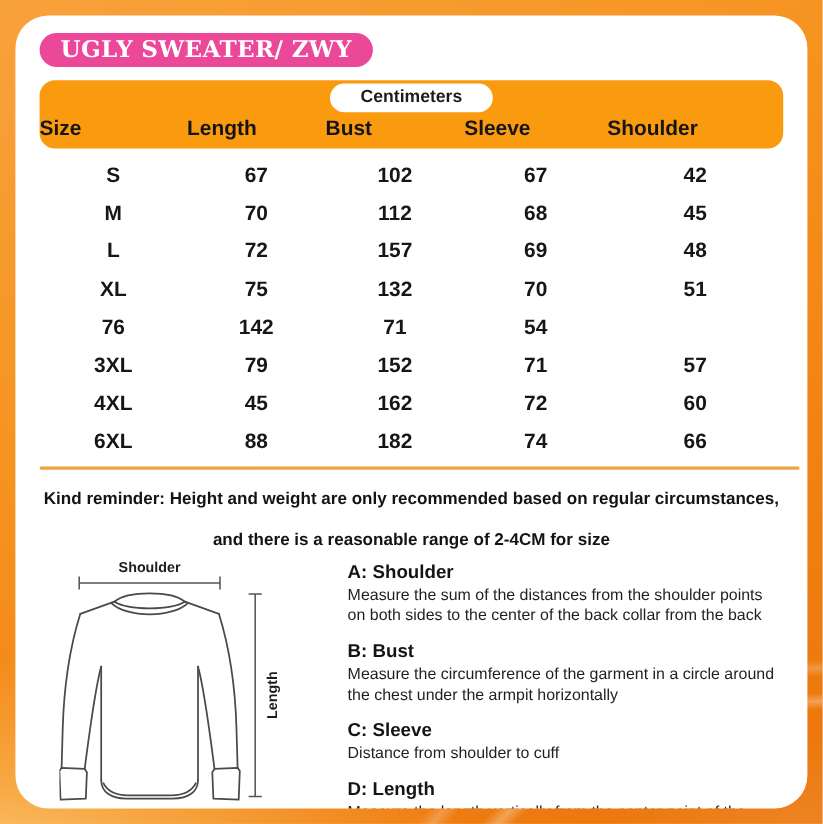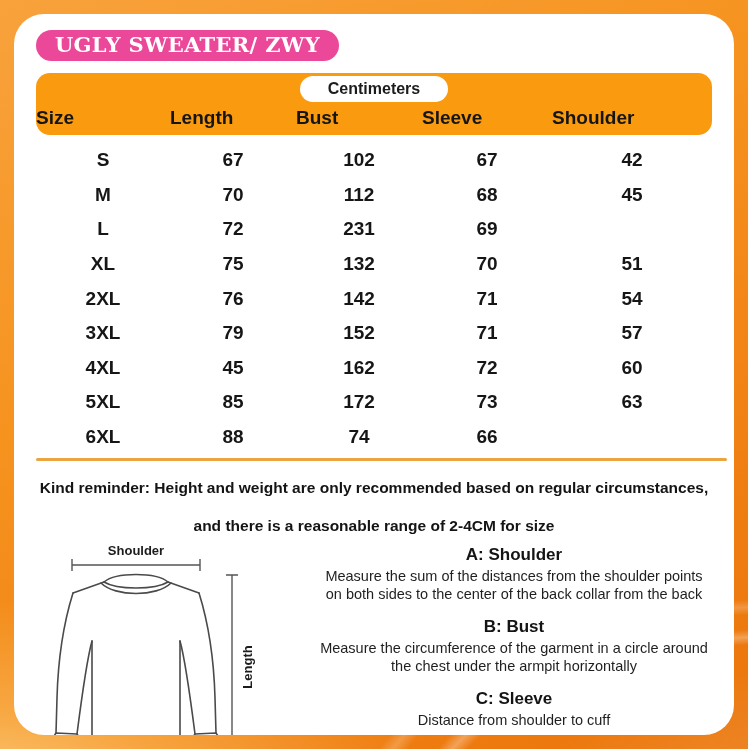--- a/index.html
+++ b/index.html
@@ -51,21 +51,21 @@
 
   .reminder {
     margin-top:6px; text-align:center; font-weight:700; font-size:15.5px;
     line-height:1.4; color:#141414;
   }
   .reminder span { display:block;margin-top:16px; }
 
   .bottom { display:flex; margin-top:6px; }
   .diagram-wrap { width:252px; margin-left:18px; flex:0 0 auto; }
   .guide { margin-left:10px; width:412px; padding-top:2px; }
-  .guide-item { margin-bottom:13px;text-align:center; }
+  .guide-item { margin-bottom:13px; }
   .guide-title { font-weight:700; font-size:17px; color:#141414; margin-bottom:2px; }
   .guide-desc { font-size:14.5px; line-height:1.28; color:#1f1f1f; }
 
   svg text { font-family:"Liberation Sans", sans-serif; }
 </style>
 </head>
 <body>
 
 <div class="stage">
   <div class="card">
@@ -92,61 +92,55 @@
           <div class="trow grid-cols">
             <div class="tcell">M</div>
             <div class="tcell">70</div>
             <div class="tcell">112</div>
             <div class="tcell">68</div>
             <div class="tcell">45</div>
           </div>
           <div class="trow grid-cols">
             <div class="tcell">L</div>
             <div class="tcell">72</div>
-            <div class="tcell">231</div>
+            <div class="tcell">157</div>
             <div class="tcell">69</div>
+            <div class="tcell">48</div>
           </div>
           <div class="trow grid-cols">
             <div class="tcell">XL</div>
             <div class="tcell">75</div>
             <div class="tcell">132</div>
             <div class="tcell">70</div>
             <div class="tcell">51</div>
           </div>
           <div class="trow grid-cols">
-            <div class="tcell">2XL</div>
             <div class="tcell">76</div>
             <div class="tcell">142</div>
             <div class="tcell">71</div>
             <div class="tcell">54</div>
           </div>
           <div class="trow grid-cols">
             <div class="tcell">3XL</div>
             <div class="tcell">79</div>
             <div class="tcell">152</div>
             <div class="tcell">71</div>
             <div class="tcell">57</div>
           </div>
           <div class="trow grid-cols">
             <div class="tcell">4XL</div>
             <div class="tcell">45</div>
             <div class="tcell">162</div>
             <div class="tcell">72</div>
             <div class="tcell">60</div>
           </div>
           <div class="trow grid-cols">
-            <div class="tcell">5XL</div>
-            <div class="tcell">85</div>
-            <div class="tcell">172</div>
-            <div class="tcell">73</div>
-            <div class="tcell">63</div>
-          </div>
-          <div class="trow grid-cols">
             <div class="tcell">6XL</div>
             <div class="tcell">88</div>
+            <div class="tcell">182</div>
             <div class="tcell">74</div>
             <div class="tcell">66</div>
           </div>
         </div>
     </div>
 
     <div class="divider"></div>
 
     <p class="reminder">
       <span>Kind reminder: Height and weight are only recommended based on regular circumstances,</span>

